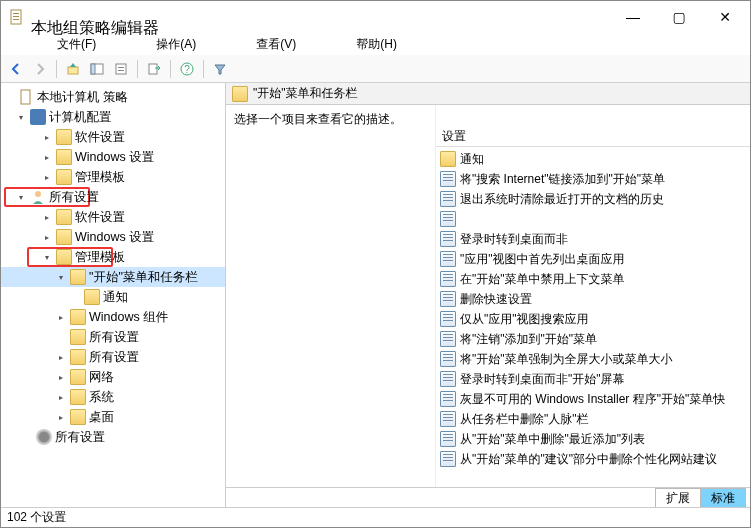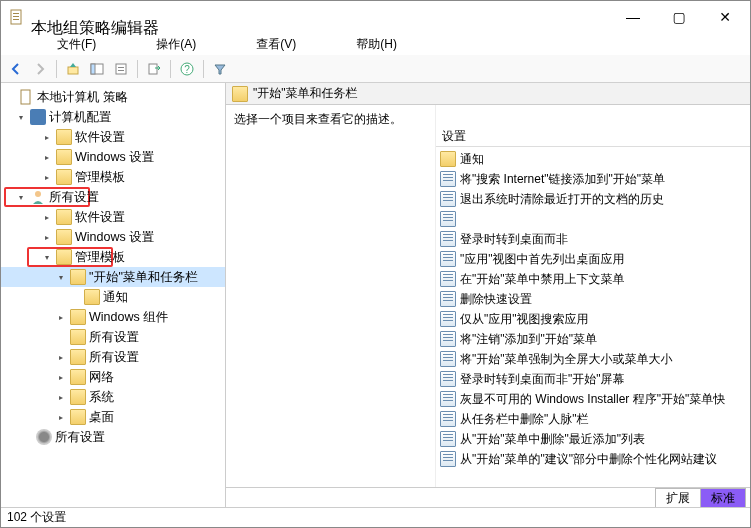--- a/index.html
+++ b/index.html
@@ -30,21 +30,21 @@
     .right-body { flex: 1; display: flex; overflow: hidden; }
     .desc-col { width: 210px; flex-shrink: 0; padding: 6px 8px; font-size: 12px; border-right: 1px solid #eee; }
     .list-col { flex: 1; display: flex; flex-direction: column; overflow: hidden; margin-top: 22px; }
     .list-header { height: 20px; border-bottom: 1px solid #ddd; padding: 0 6px; font-size: 12px; display: flex; align-items: center; }
     .list-body { flex: 1; overflow-y: auto; overflow-x: hidden; padding: 2px 0; }
     .list-row { display: flex; align-items: center; height: 20px; padding: 0 4px; font-size: 12px; white-space: nowrap; }
     .list-row .icon { width: 16px; height: 16px; margin-right: 4px; flex-shrink: 0; }
     .icon.setting { border: 1px solid #6a8db0; background: linear-gradient(#fff,#dce8f2); border-radius: 1px; position: relative; }
     .icon.setting::after { content: ""; position: absolute; left: 2px; top: 2px; right: 2px; height: 1px; background: #6a8db0; box-shadow: 0 3px 0 #6a8db0, 0 6px 0 #6a8db0; }
     .tabs { height: 20px; display: flex; justify-content: flex-end; padding: 0 4px; font-size: 12px; border-top: 1px solid #ccc; }
-    .tab { padding: 1px 10px; border: 1px solid #bbb; border-bottom: none; background: #8b5cf6; margin-left: -1px; }
+    .tab { padding: 1px 10px; border: 1px solid #bbb; border-bottom: none; background: #7dd3fc; margin-left: -1px; }
     .tab.active { background: #fff; }
     .statusbar { height: 20px; border-top: 1px solid #ccc; font-size: 12px; display: flex; align-items: center; padding: 4px 6px; flex-shrink: 0; }
     ::-webkit-scrollbar { width: 16px; }
     ::-webkit-scrollbar-track { background: #f1f1f1; }
     ::-webkit-scrollbar-thumb { background: #c1c1c1; }
   </style>
 </head>
 <body>
 
 <div class="titlebar">

